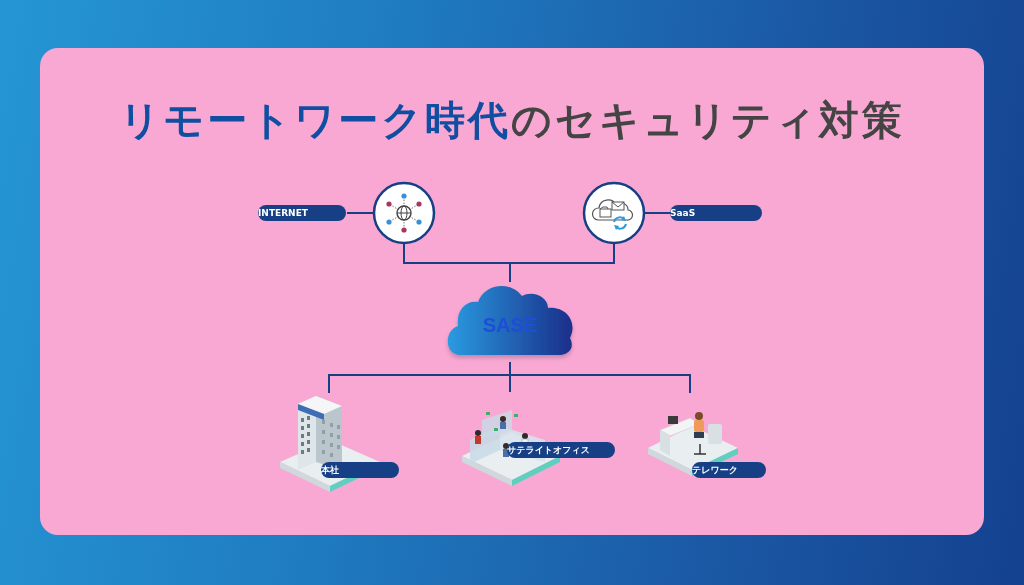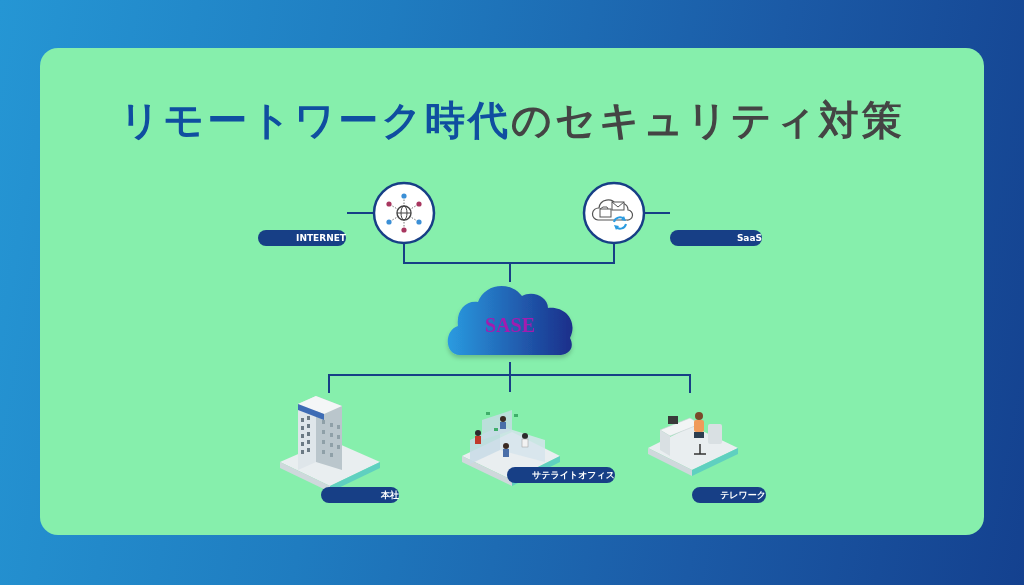--- a/index.html
+++ b/index.html
@@ -4,39 +4,38 @@
 <style>
   html, body { margin:0; padding:0; }
   body {
     width:1024px; height:585px; overflow:hidden;
     background: linear-gradient(100deg, #2596d4 0%, #1f7cc0 35%, #1b5aa6 70%, #14418f 100%);
     font-family: "DejaVu Sans", sans-serif;
     position:relative;
   }
   .card {
     position:absolute; left:40px; top:48px; width:944px; height:487px;
-    background:#86efac; border-radius:18px;
+    background:#f9a8d4; border-radius:18px;
   }
   .title {
     position:absolute; left:0; top:42px; width:944px; text-align:center;
     font-size:40px; font-weight:bold; letter-spacing:3px; line-height:60px;
     white-space:nowrap;
   }
   .title .t1 { color:#0f4ea0; }
   .title .t2 { color:#444444; }
   svg.diagram { position:absolute; left:0; top:0; }
   .pill {
     position:absolute; background:#173f86; color:#fff; border-radius:10px;
-    font-size:9px; font-weight:bold; text-align:right; line-height:16px; height:16px;
+    font-size:9px; font-weight:bold; text-align:left; line-height:16px; height:16px;
     font-family:"DejaVu Sans", sans-serif;
-    margin-top:25px;
   }
   .sase-label {
-    position:absolute; color:#a21caf; font-weight:bold; font-size:20px;
-    font-family:Liberation Serif, serif; text-align:center;
+    position:absolute; color:#1d4ed8; font-weight:bold; font-size:20px;
+    font-family:Liberation Sans, sans-serif; text-align:center;
   }
 </style>
 </head>
 <body>
 
 <div class="card">
   <div class="title">
     <span class="t1">リモートワーク時代</span><span class="t2">のセキュリティ対策</span>
   </div>
 </div>

